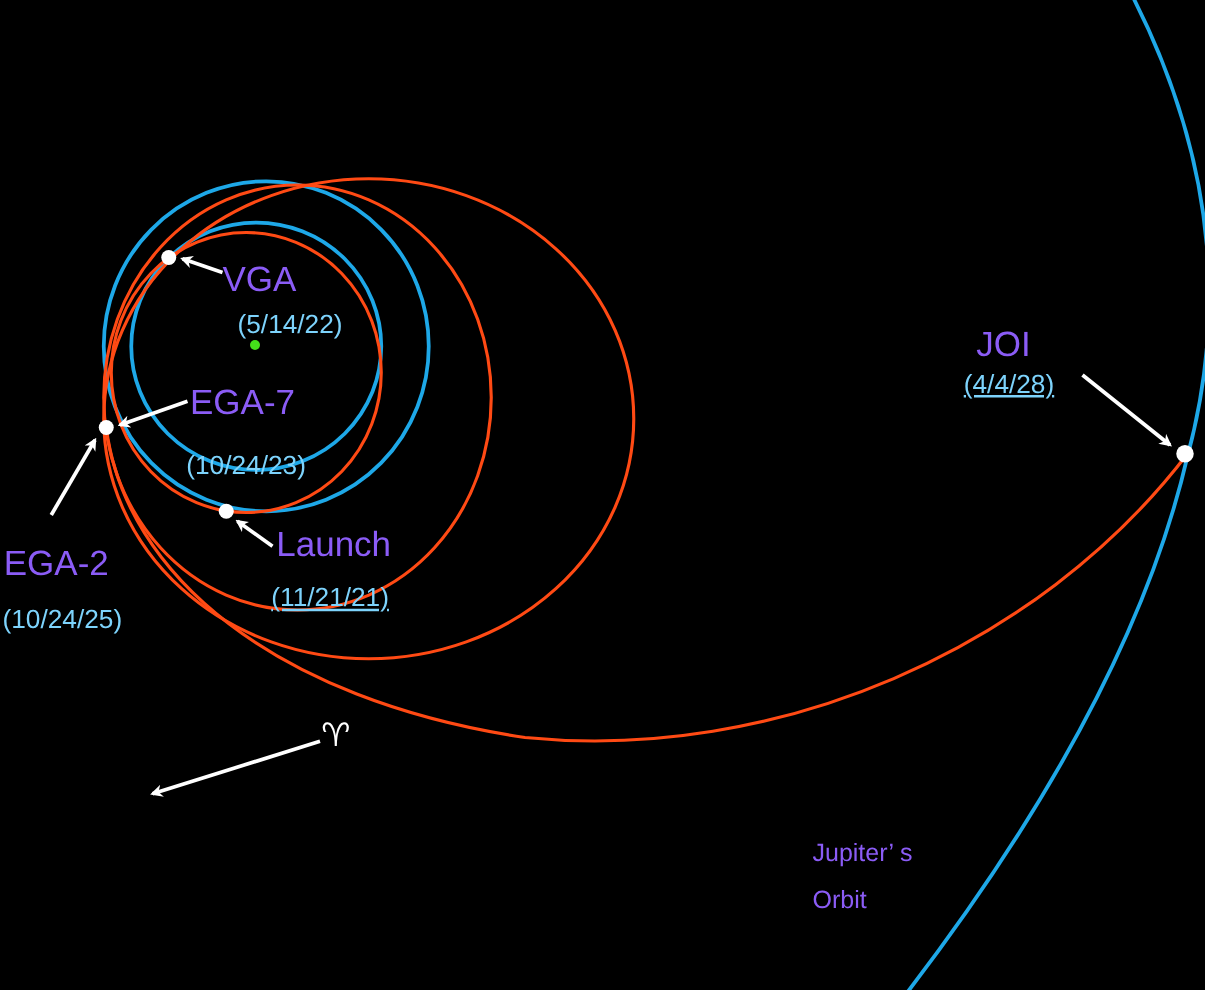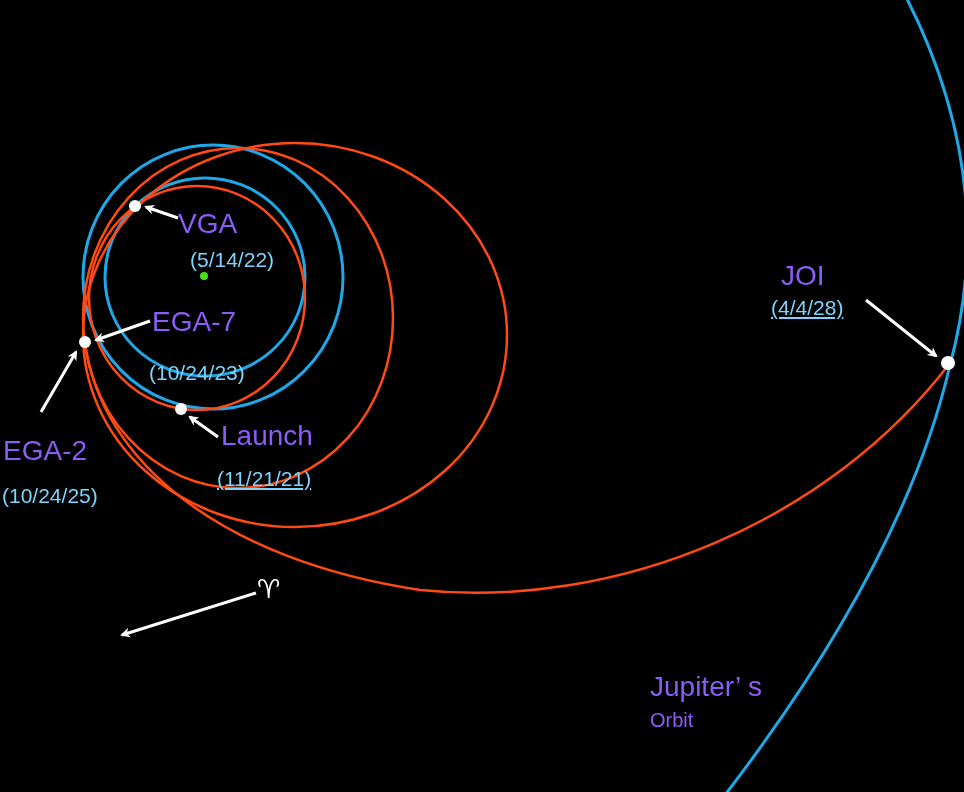--- a/index.html
+++ b/index.html
@@ -57,16 +57,16 @@
 
 <div class="lbl big" style="left:3px; top:421px;margin-top:16px;">EGA-2</div>
 <div class="lbl small" style="left:2px; top:485px;text-align:center;">(10/24/25)</div>
 
 <div class="lbl big" style="left:221px; top:422px;">Launch</div>
 <div class="lbl small" style="left:217px; top:468px;text-decoration:underline;">(11/21/21)</div>
 
 <div class="lbl big" style="left:781px; top:262px;">JOI</div>
 <div class="lbl small" style="left:771px; top:297px;text-decoration:underline;">(4/4/28)</div>
 
-<div class="lbl big" style="left:650px; top:673px; font-size:28px;">Jupiter’ s</div>
+<div class="lbl big" style="left:650px; top:673px; font-size:20px;">Jupiter’ s</div>
 <div class="lbl big" style="left:650px; top:710px; font-size:20px;">Orbit</div>
 
 <div class="lbl" style="left:257px; top:576px; font-size:26px; color:#fff; font-family:'DejaVu Sans', sans-serif;">♈</div>
 
 </body></html>

